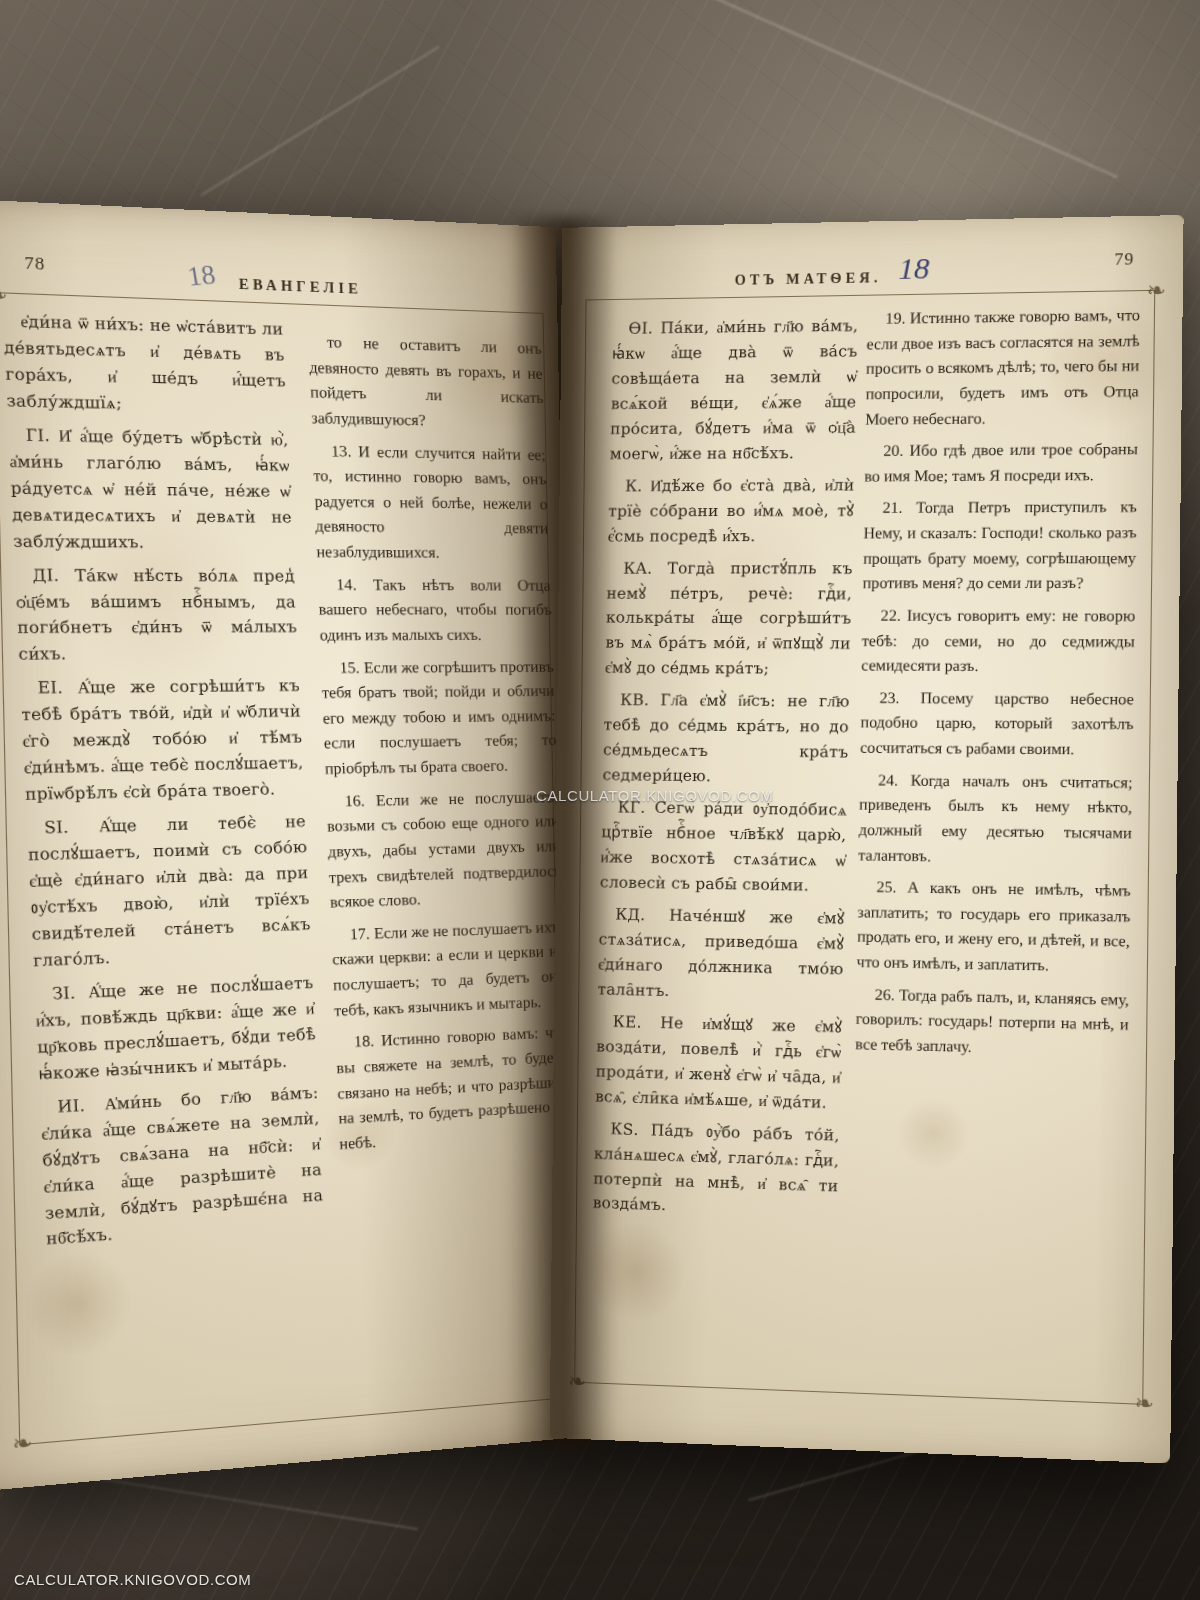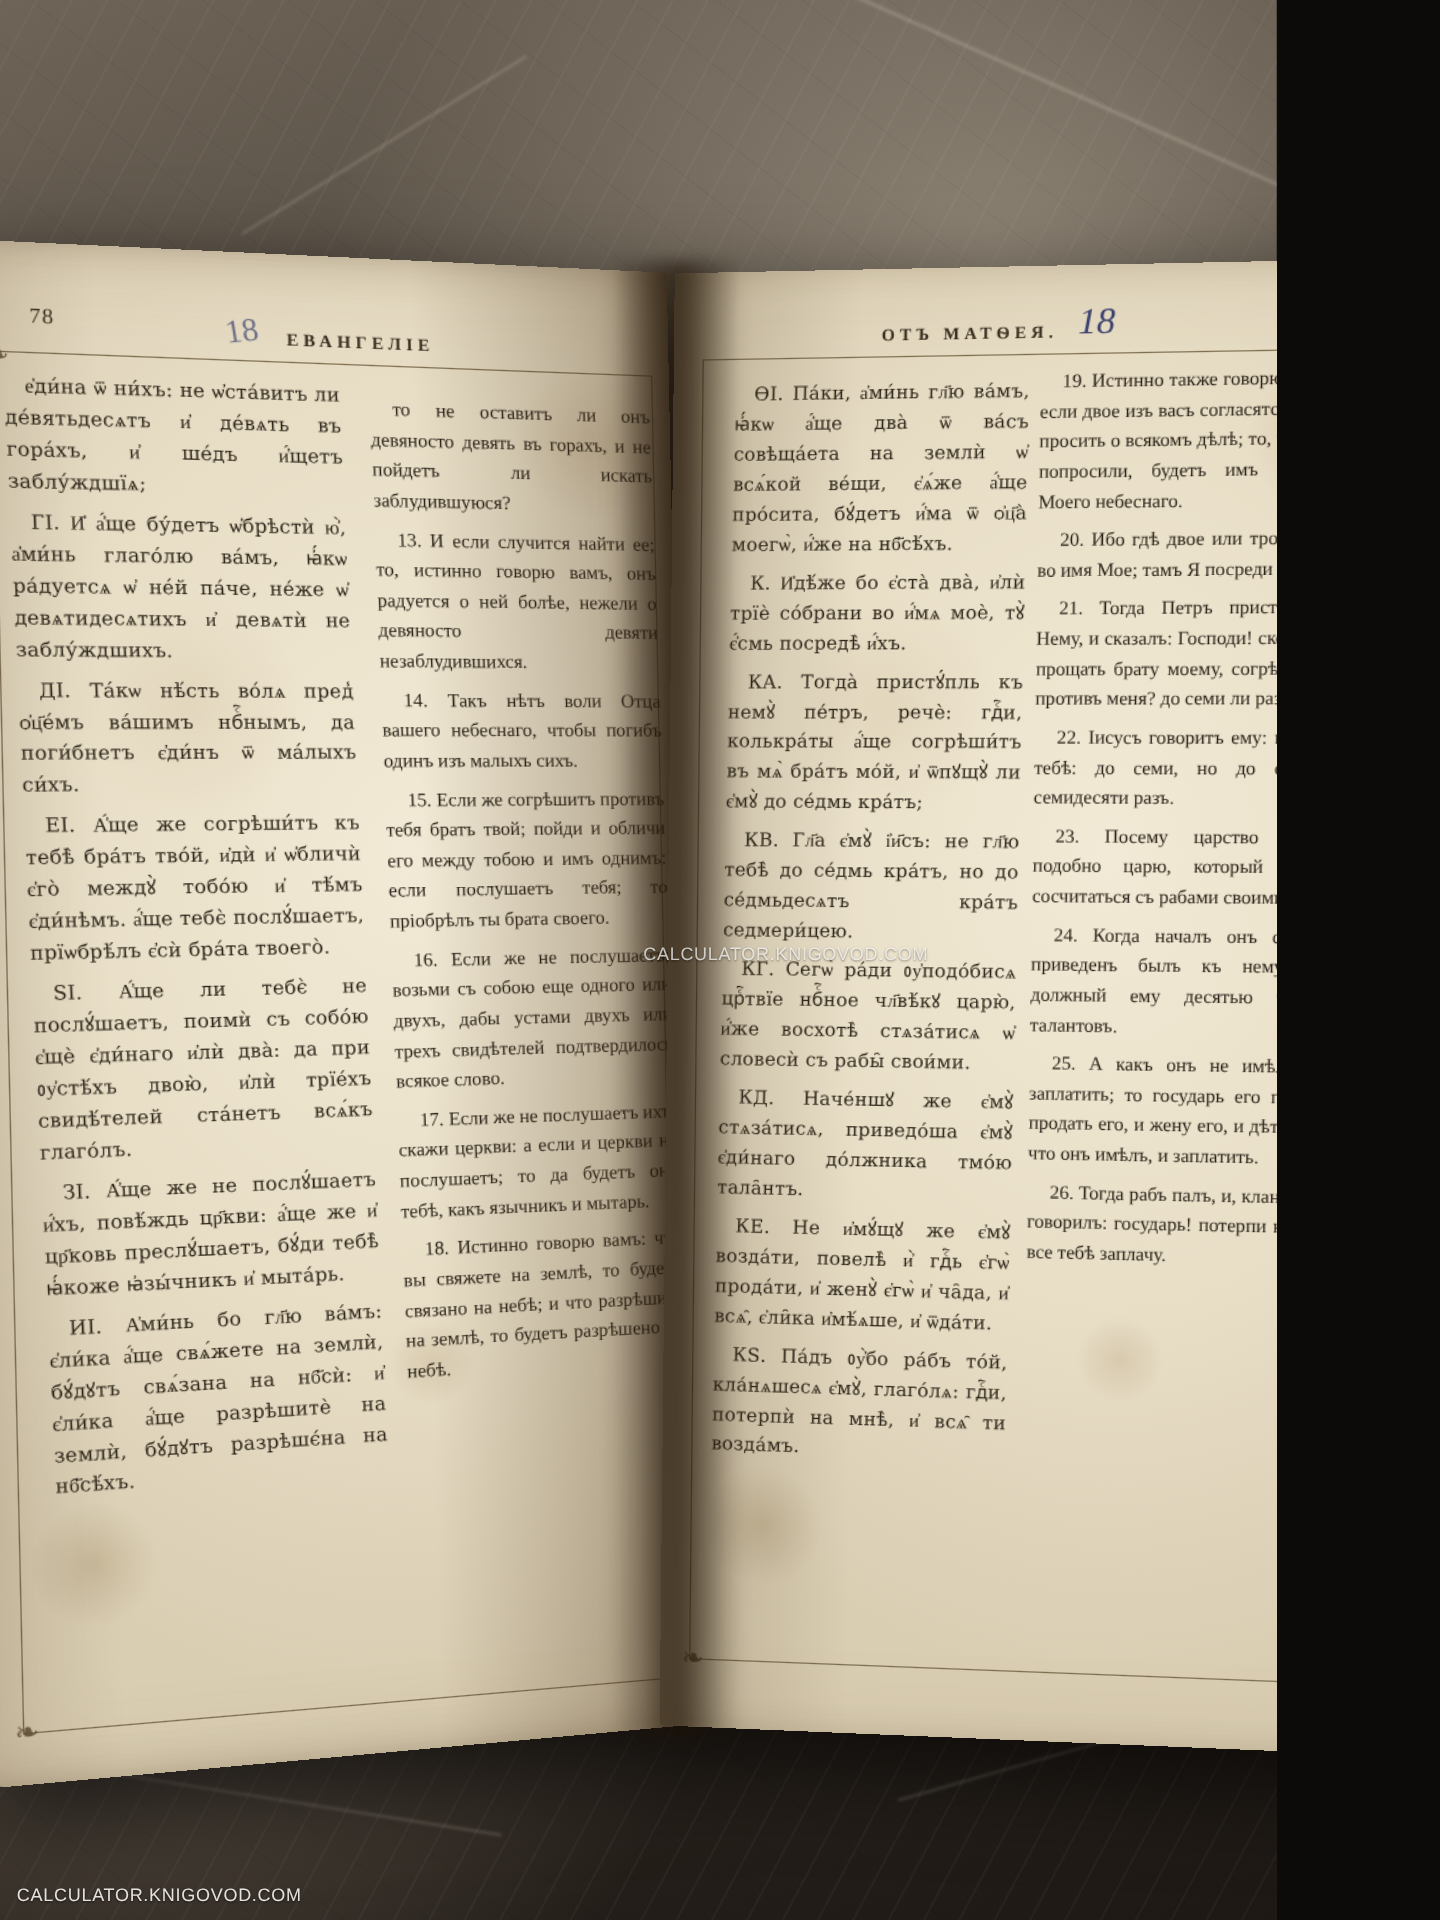--- a/index.html
+++ b/index.html
@@ -2,21 +2,21 @@
 <html><head>
 <meta charset="utf-8">
 <style>
   html, body {
     margin: 0;
     padding: 0;
     background: #0d0b09;
   }
   #stage {
     position: relative;
-    width: 1064px;
+    width: 1200px;
     height: 1600px;
     overflow: hidden;
     font-family: "Liberation Serif", serif;
     background: #2a2520;
   }
 
   
   .backdrop {
     position: absolute;
     inset: 0;

